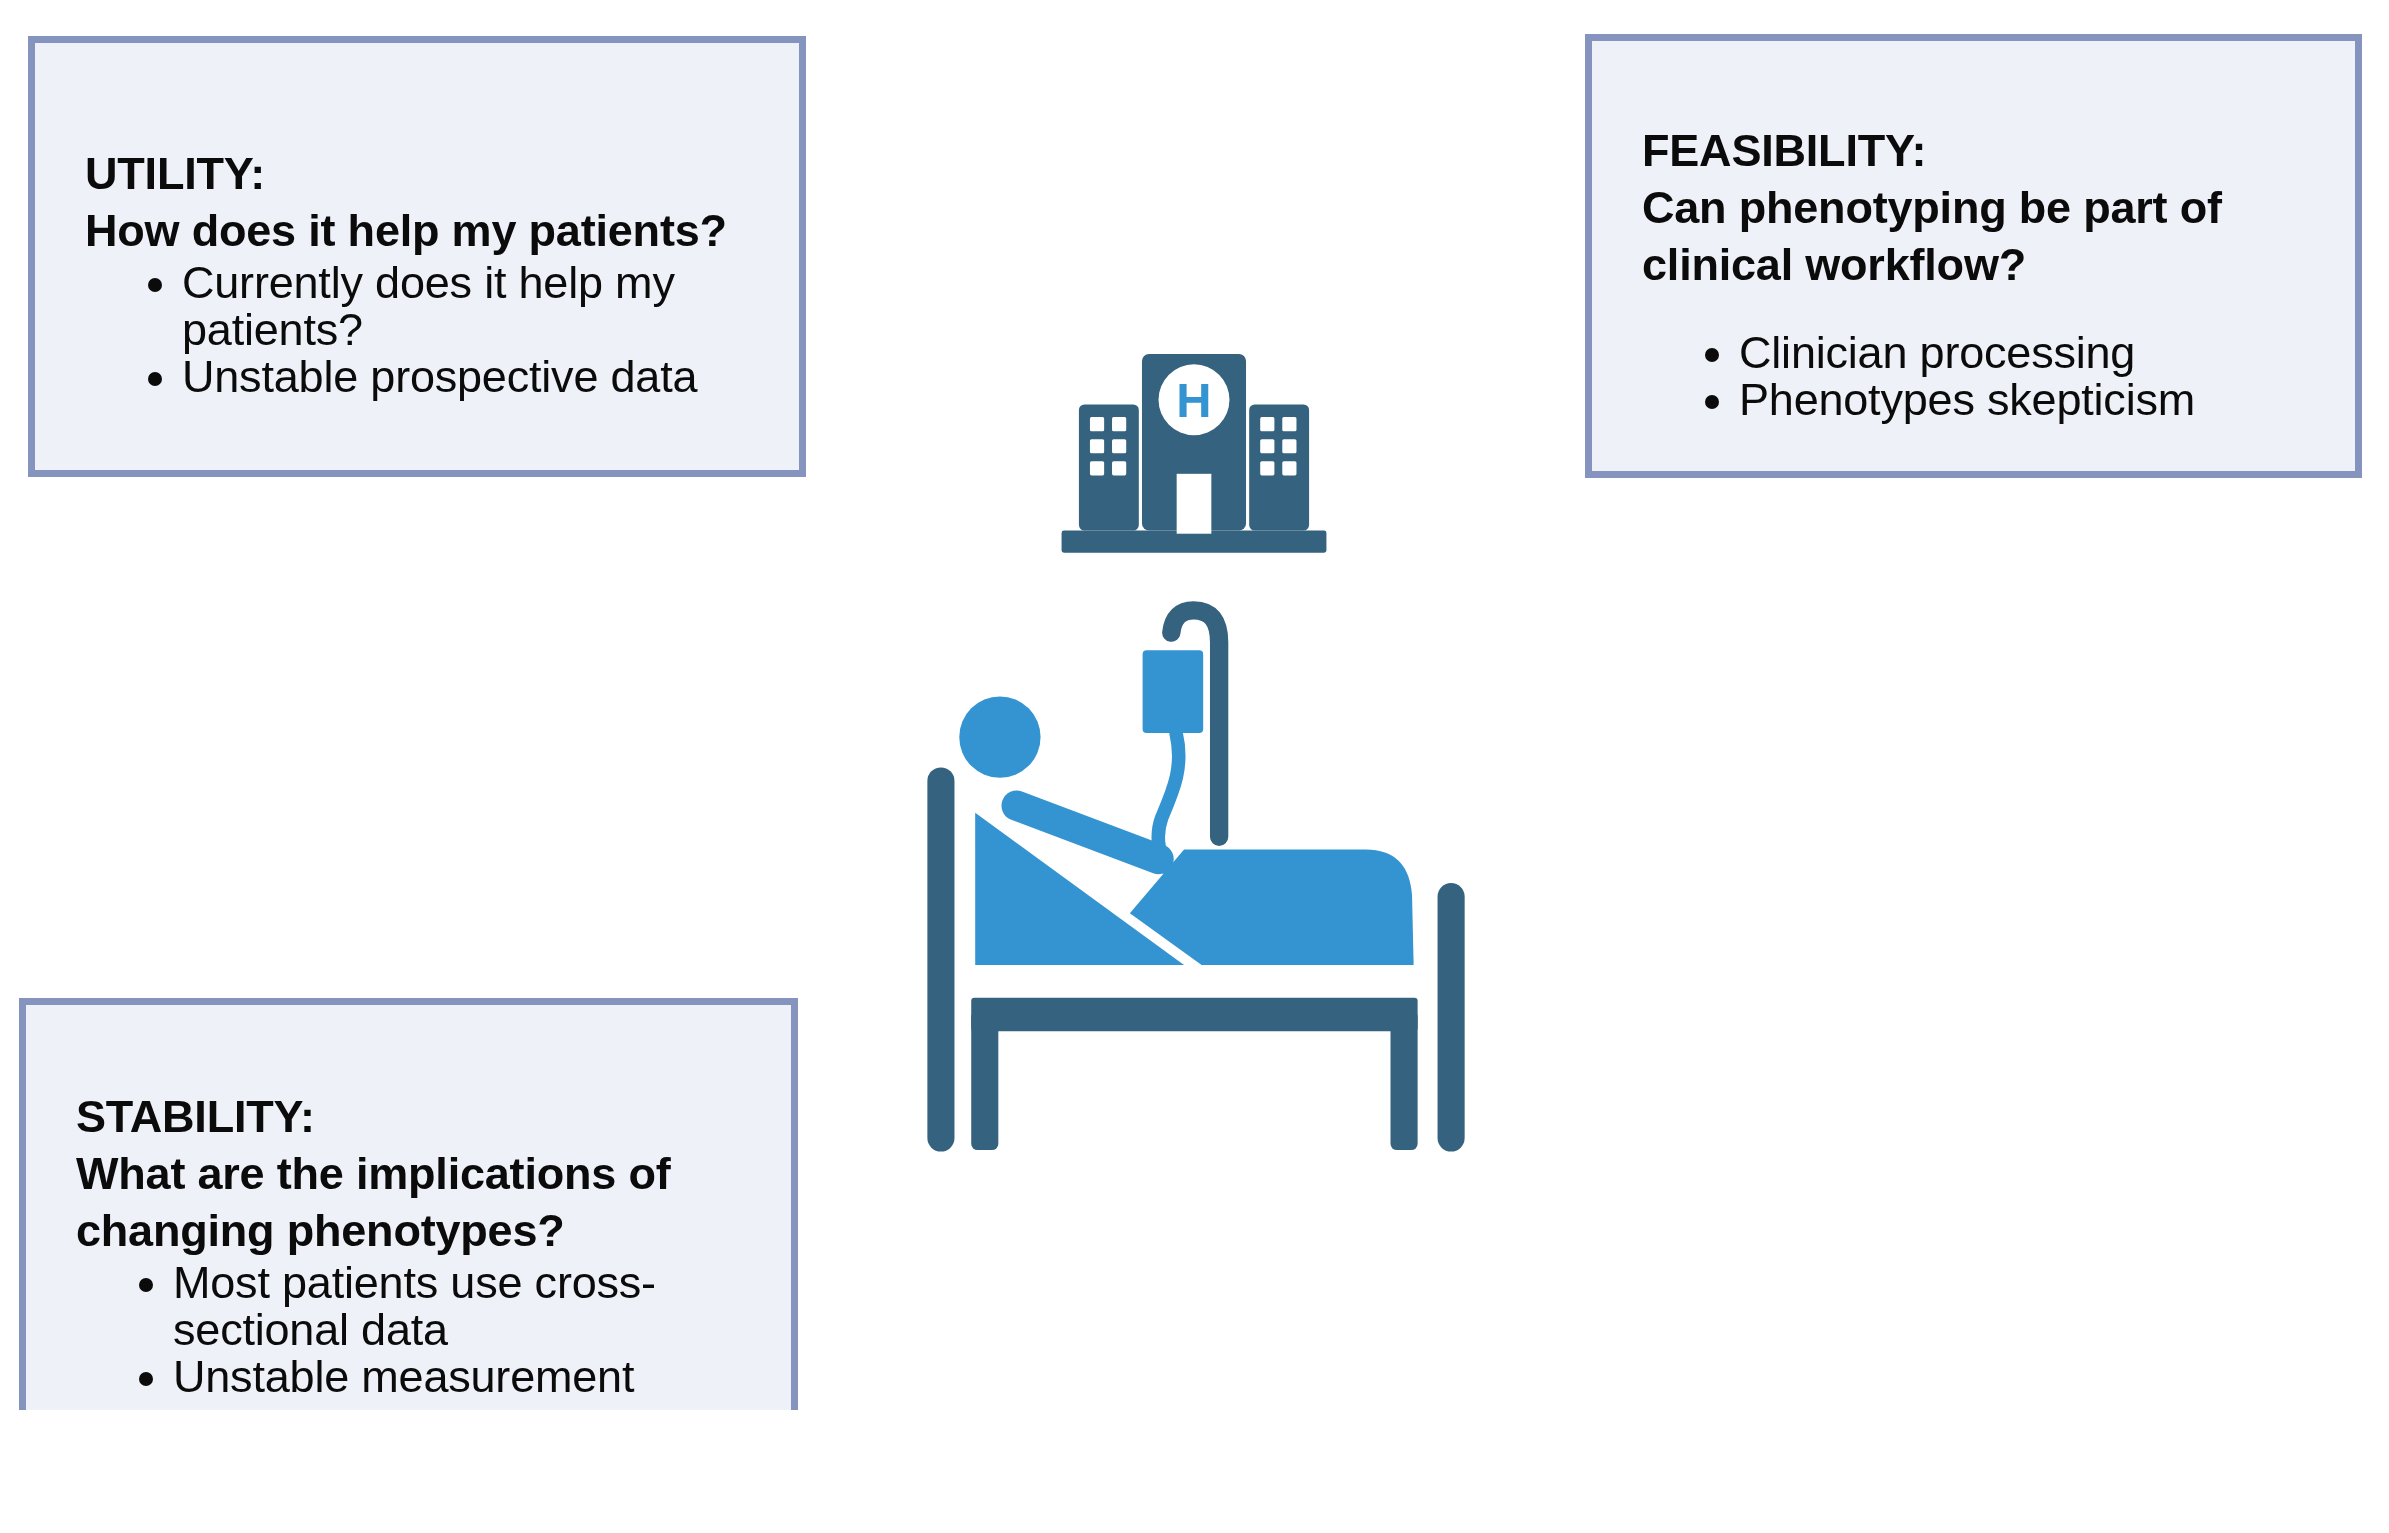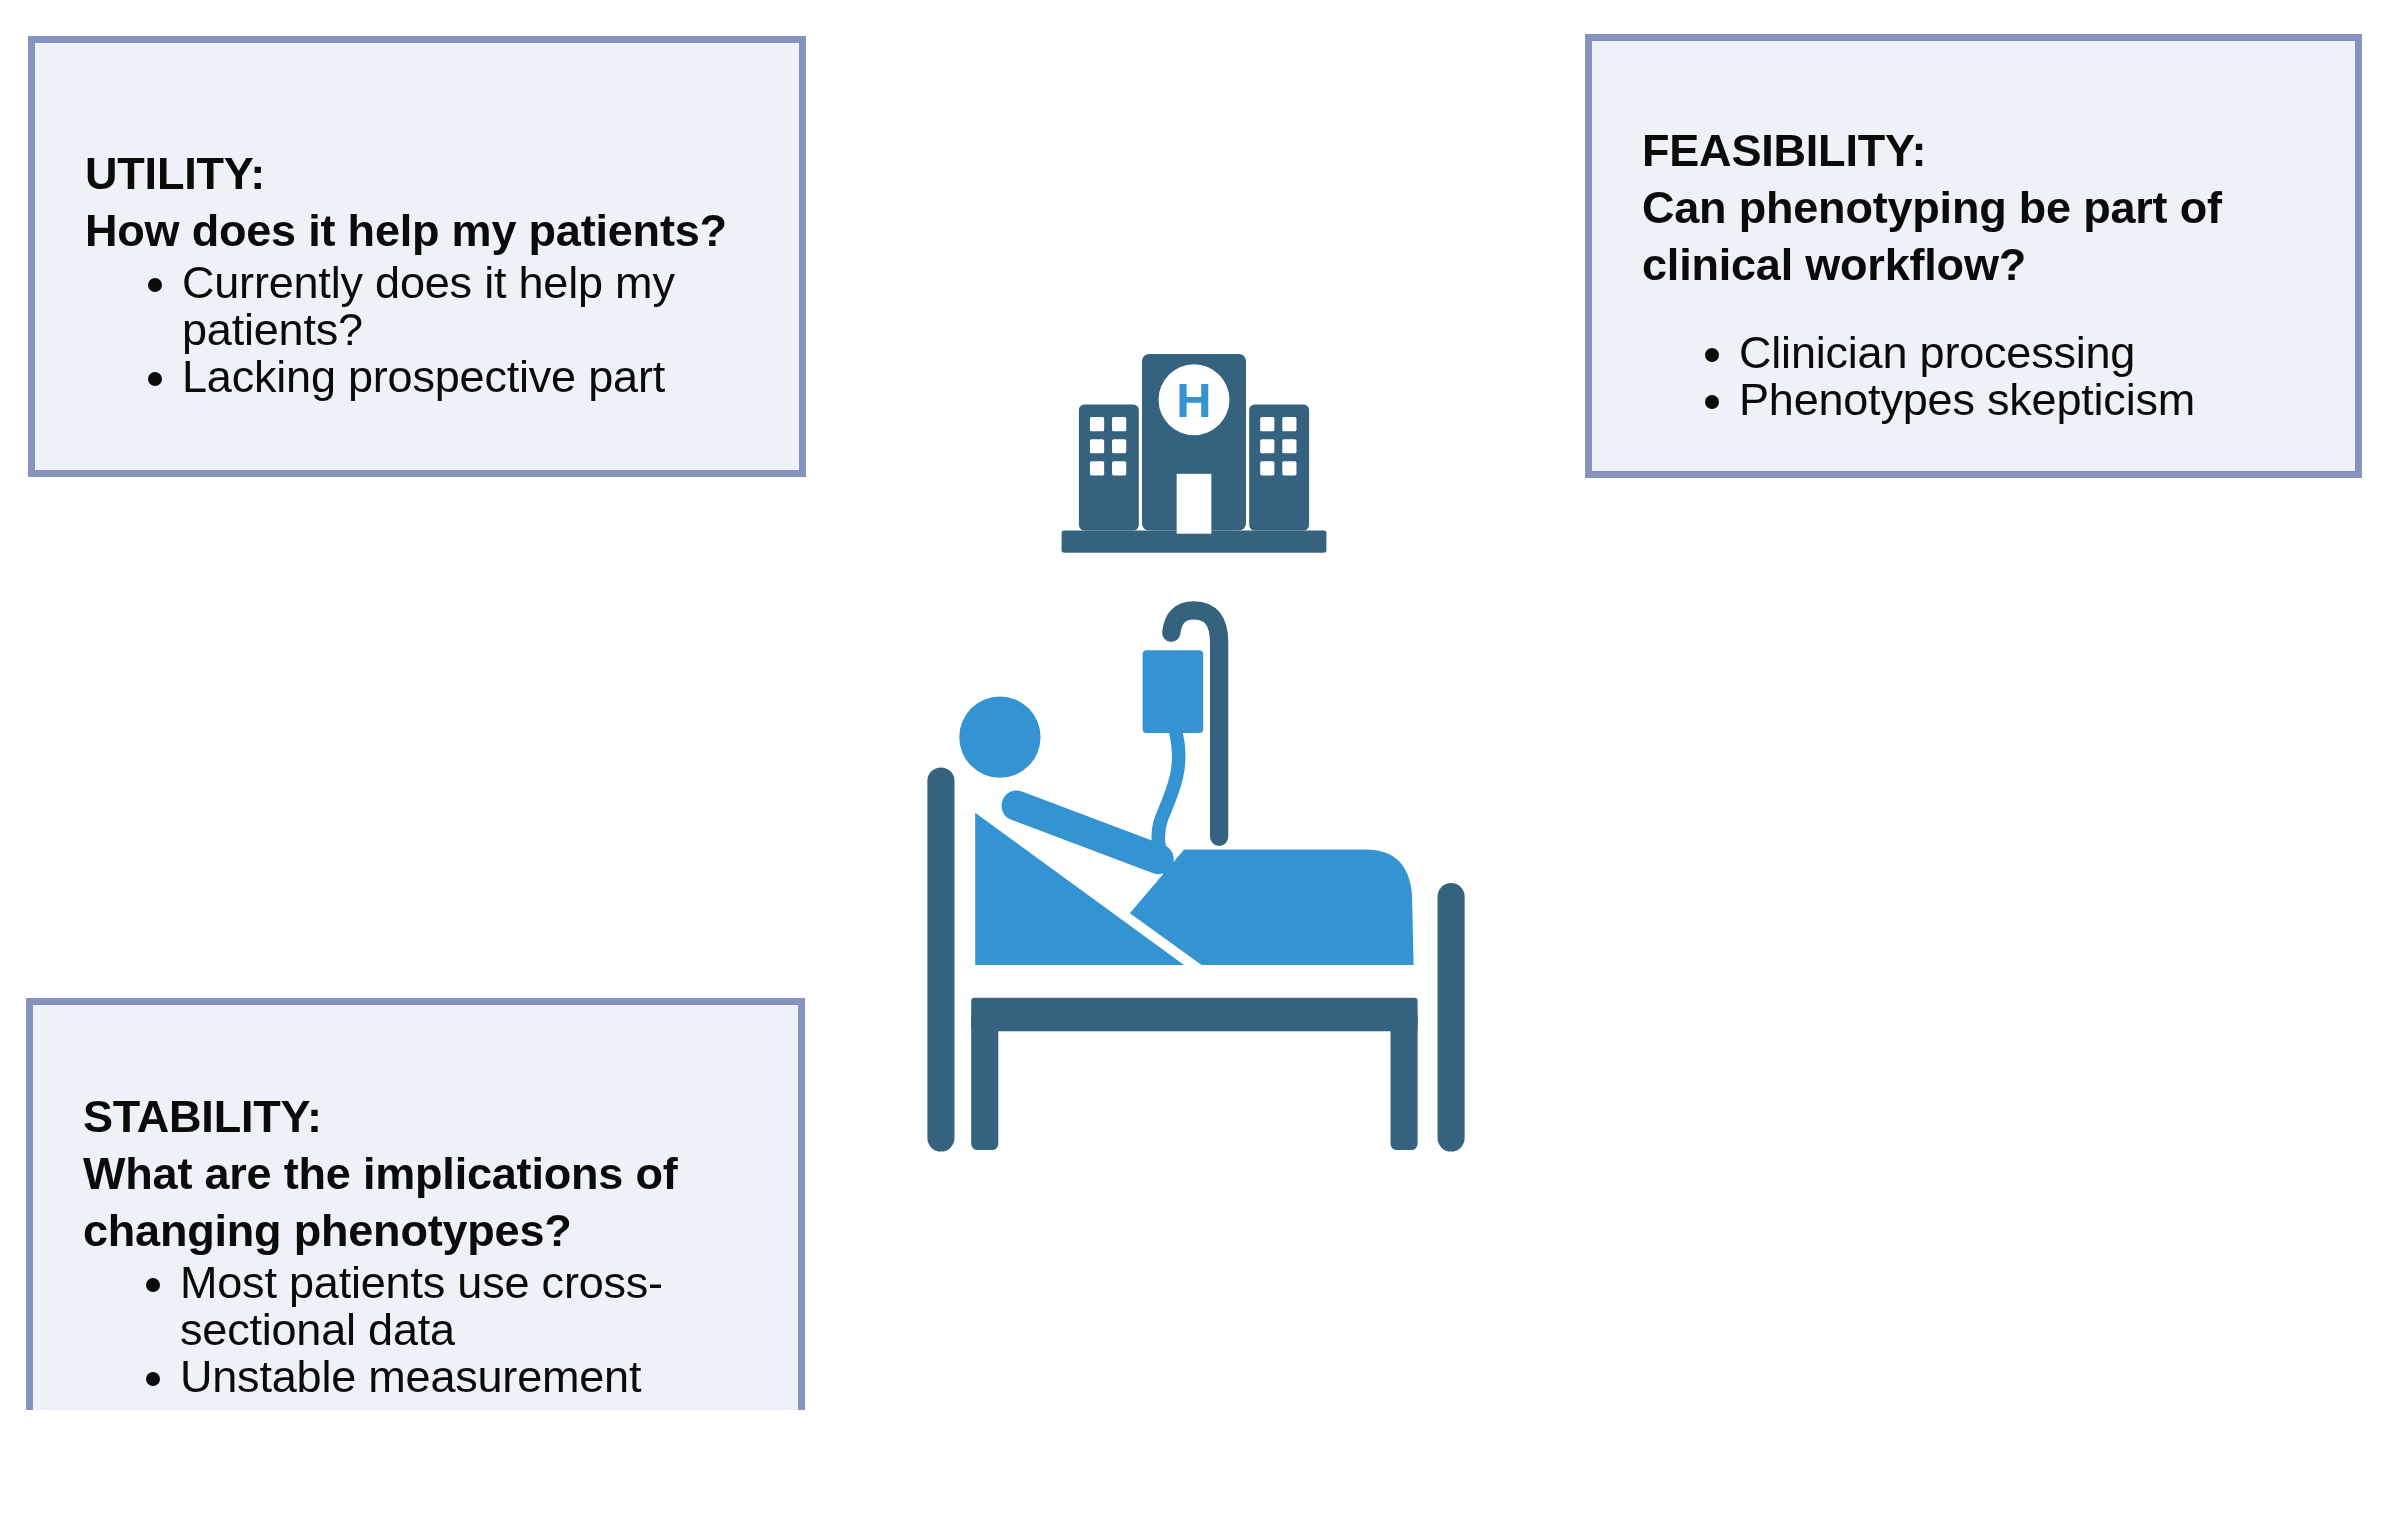--- a/index.html
+++ b/index.html
@@ -23,21 +23,21 @@
     box-sizing:border-box;
     background:var(--box-fill);
     border:7.2px solid var(--box-border);
     display:flex;
     flex-direction:column;
     justify-content:center;
     padding:32px 16px 0 50px;
   }
   .qbox.tl{left:28px;top:36px;width:778px;height:441px;}
   .qbox.tr{left:1585px;top:34px;width:777px;height:444px;gap:36px;}
-  .qbox.bl{left:26px;top:998px;width:779px;height:507px;}
+  .qbox.bl{left:19px;top:998px;width:779px;height:507px;}
   .qbox.br{left:1585px;top:998px;width:777px;height:507px;}
   .box-title{
     font-size:45px;
     line-height:57px;
     font-weight:bold;
     white-space:pre;
     letter-spacing:-0.2px;
   }
   ul.box-bullets{
     margin:0;
@@ -59,21 +59,21 @@
 <body>
 
 <div class="canvas">
 
   <div class="qbox tl">
     <div class="box-title">UTILITY:
 How does it help my patients?</div>
     <ul class="box-bullets">
       <li>Currently does it help my
 patients?</li>
-      <li>Lacking prospective part</li>
+      <li>Unstable prospective data</li>
     </ul>
   </div>
 
   <div class="qbox tr">
     <div class="box-title">FEASIBILITY:
 Can phenotyping be part of
 clinical workflow?</div>
     <ul class="box-bullets">
       <li>Clinician processing</li>
       <li>Phenotypes skepticism</li>

